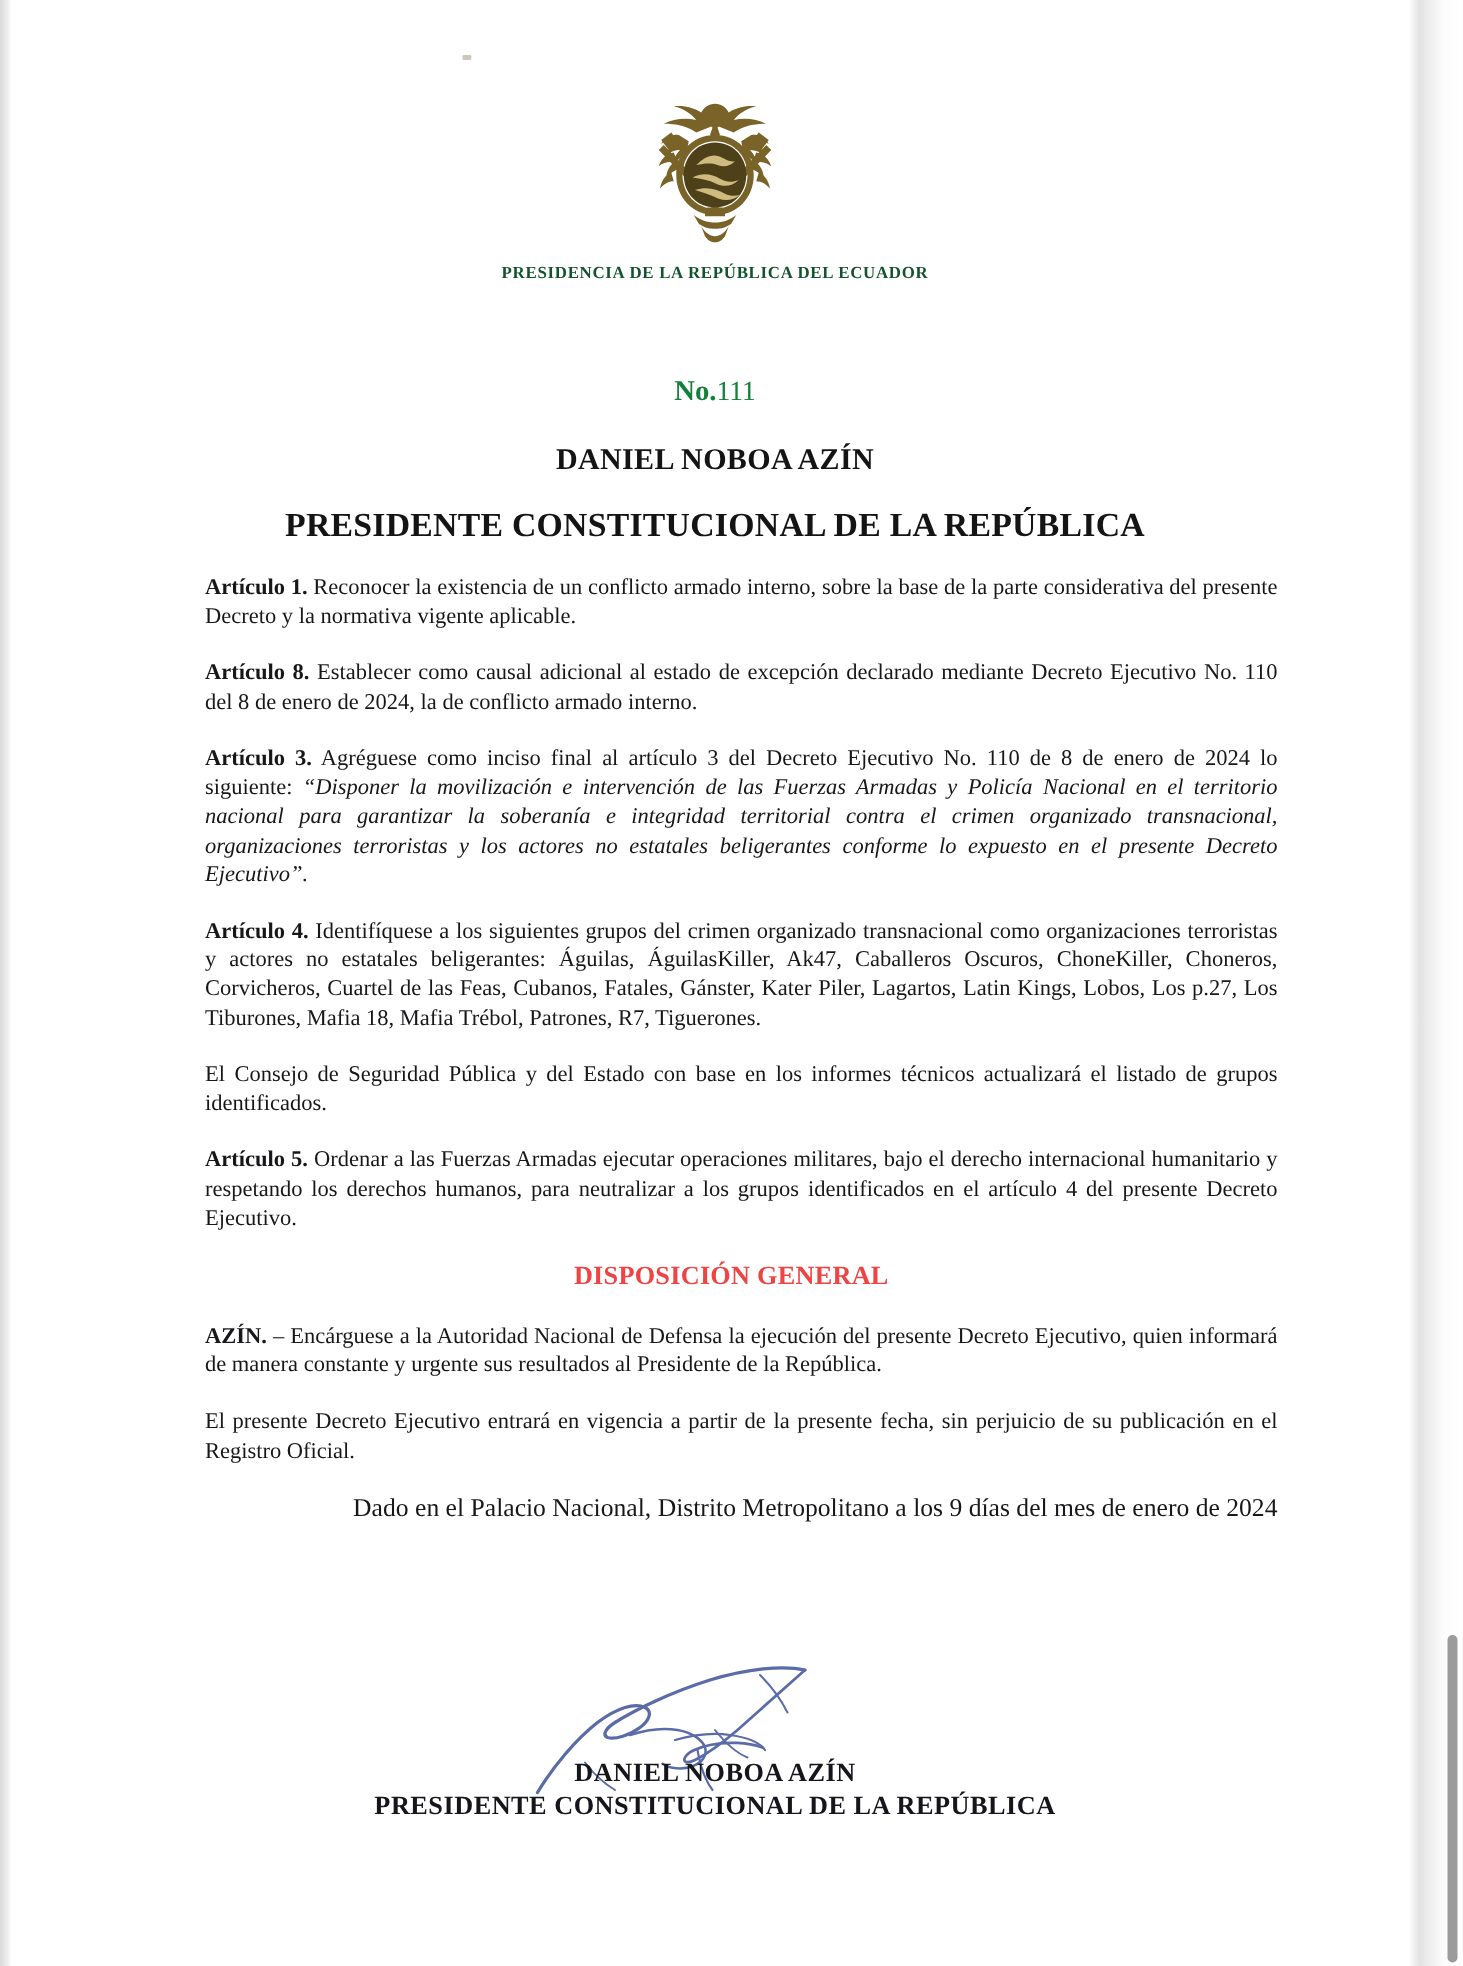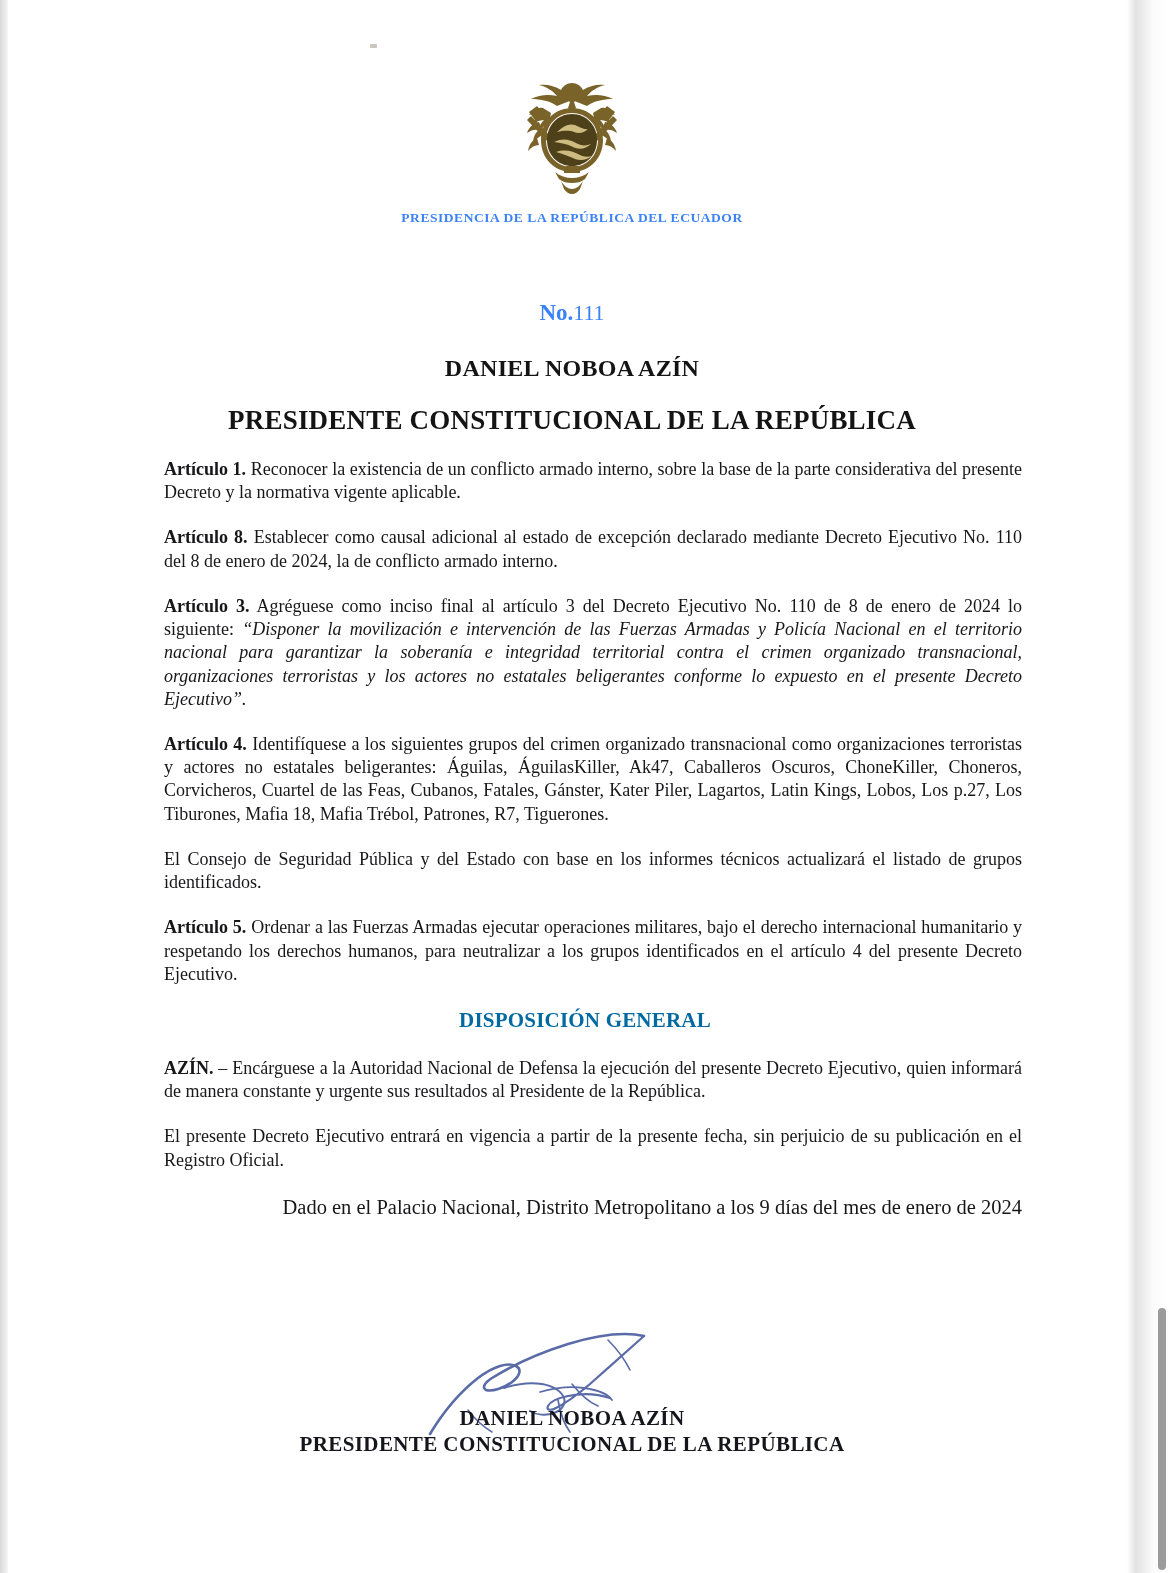--- a/index.html
+++ b/index.html
@@ -84,31 +84,31 @@
     height: 116px;
   }
   .org-line {
     position: absolute;
     left: 0; right: 0;
     top: 210px;
     text-align: center;
     font-weight: bold;
     font-size: 13.5px;
     letter-spacing: .55px;
-    color: #3b82f6;
+    color: #14532d;
   }
 
   
   .docnum {
     position: absolute;
     left: 0; right: 0;
     top: 300px;
     text-align: center;
     font-size: 23px;
-    color: #3b82f6;
+    color: #15803d;
   }
   .docnum .lbl { font-weight: bold; }
   .docnum .val { font-weight: normal; font-size: 22px; }
 
   .name-title {
     position: absolute;
     left: 0; right: 0;
     top: 355px;
     text-align: center;
     font-size: 24px;
@@ -143,21 +143,21 @@
     hyphens: none;
   }
   .para b { font-weight: bold; }
   .para i { font-style: italic; }
 
   .center-head {
     text-align: center;
     font-weight: bold;
     font-size: 21px;
     letter-spacing: .2px;
-    color: #0369a1;
+    color: #ef4444;
     margin: 6px 0 24px 0;
   }
 
   .date-line {
     text-align: right;
     font-size: 20.5px;
     line-height: 1.29;
     color: #17171a;
     margin: 0;
   }

